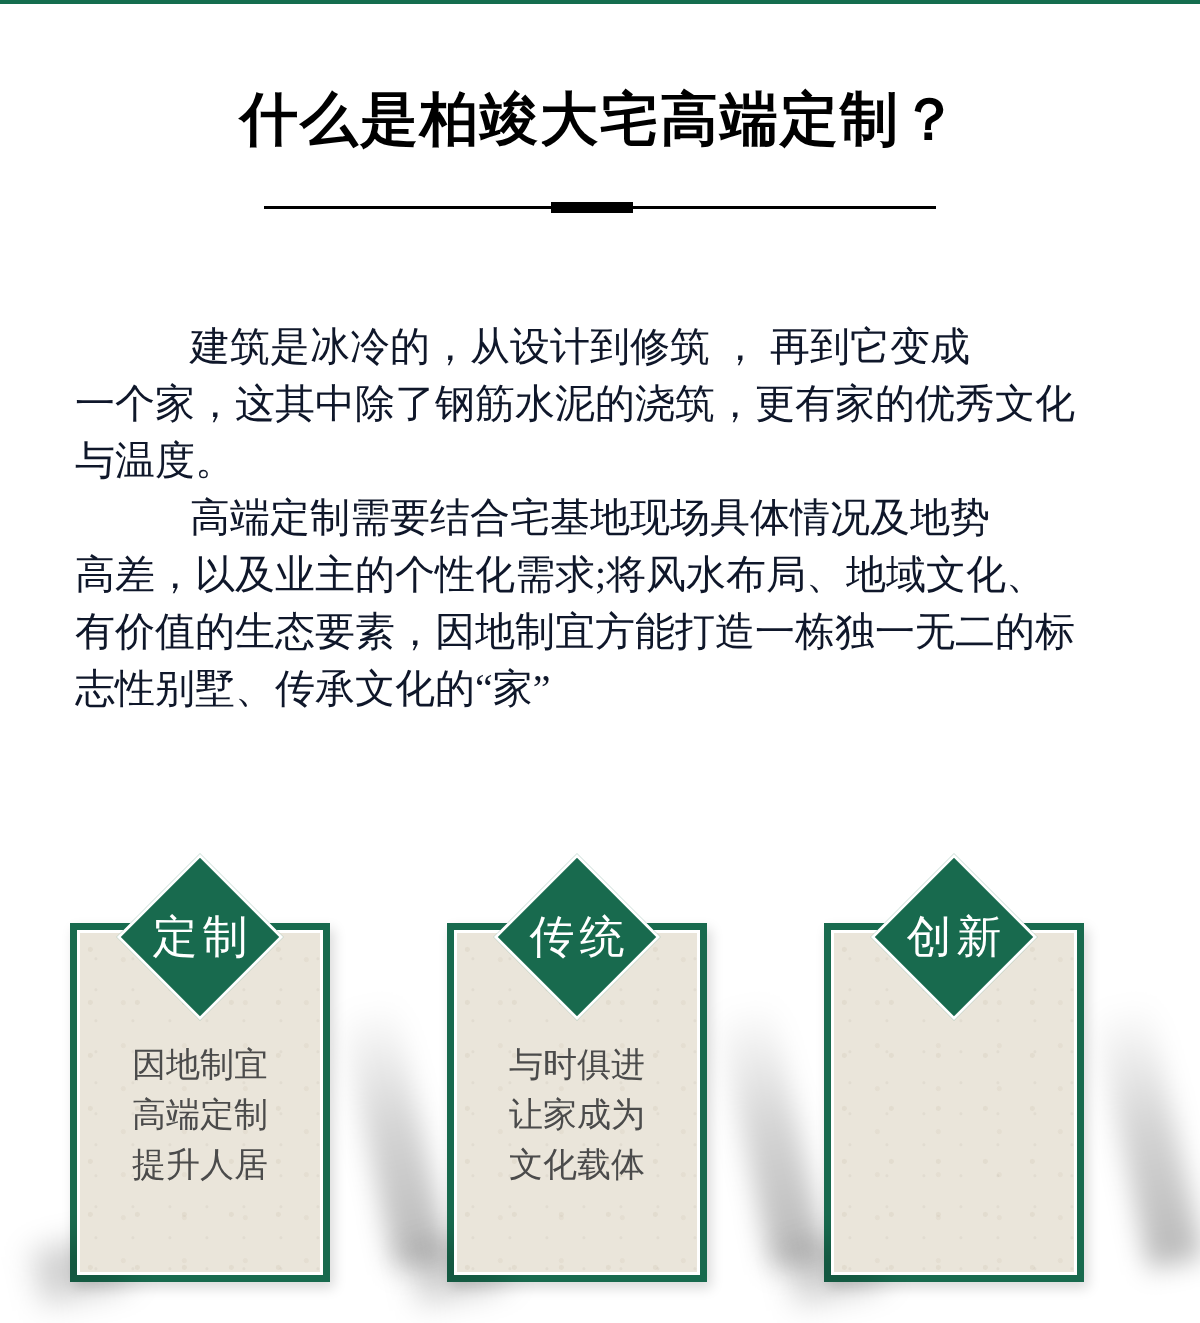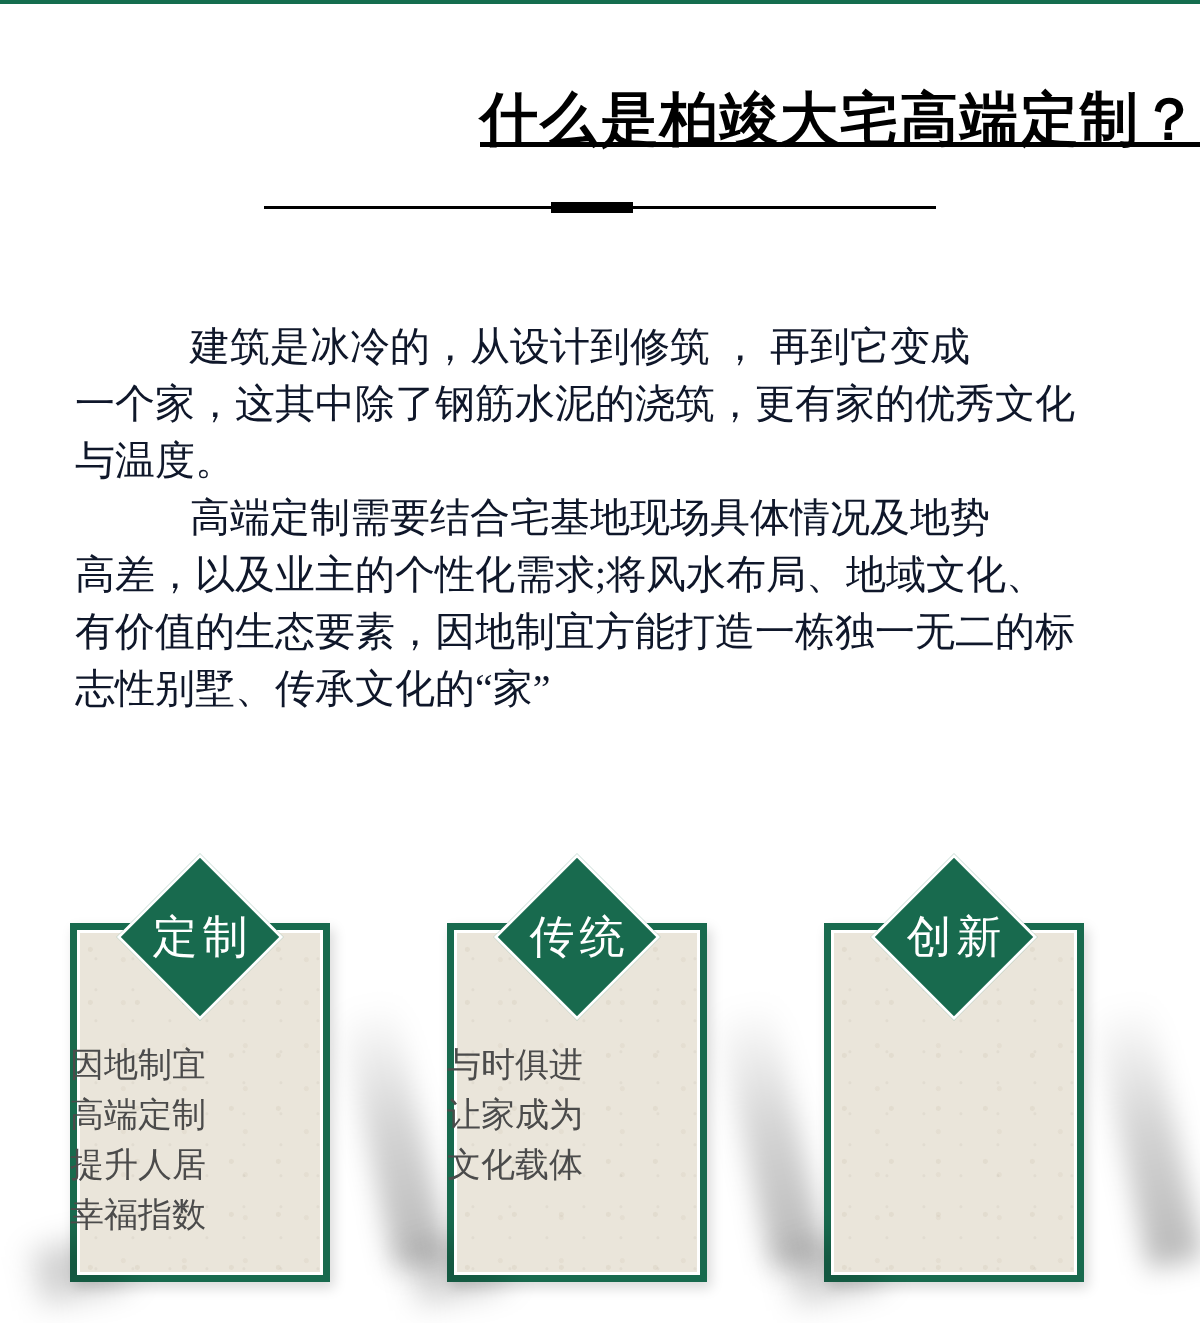--- a/index.html
+++ b/index.html
@@ -16,28 +16,27 @@
   .top-bar {
     position: absolute;
     top: 0; left: 0; right: 0;
     height: 4px;
     background: #156d4e;
   }
 
   
   .page-title {
     margin: 84px auto 0;
-    text-align: right;
+    text-align: center;
     font-family: "Liberation Serif", serif;
     font-weight: 700;
     font-size: 58px;
     line-height: 72px;
     color: #000000;
     letter-spacing: 2px;
-    text-decoration: underline;
   }
 
   
   .divider {
     position: relative;
     width: 672px;
     height: 11px;
     margin: 46px auto 0;
   }
   .divider-line {
@@ -156,21 +155,21 @@
     letter-spacing: 5px;
     text-indent: 5px;
     white-space: nowrap;
   }
 
   
   .card-body {
     position: absolute;
     left: 0; right: 0;
     top: 117px;
-    text-align: left;
+    text-align: center;
     font-family: "Liberation Serif", serif;
     font-size: 34px;
     line-height: 50px;
     color: #4b4b4b;
     z-index: 1;
   }
 </style>
 </head>
 <body>
 
@@ -197,21 +196,20 @@
 
   <div class="card">
     <div class="card-inner"></div>
     <div class="diamond">
       <div class="diamond-label">定制</div>
     </div>
     <div class="card-body">
       <div>因地制宜</div>
       <div>高端定制</div>
       <div>提升人居</div>
-      <div>幸福指数</div>
     </div>
   </div>
 
   <div class="card">
     <div class="card-inner"></div>
     <div class="diamond">
       <div class="diamond-label">传统</div>
     </div>
     <div class="card-body">
       <div>与时俱进</div>

